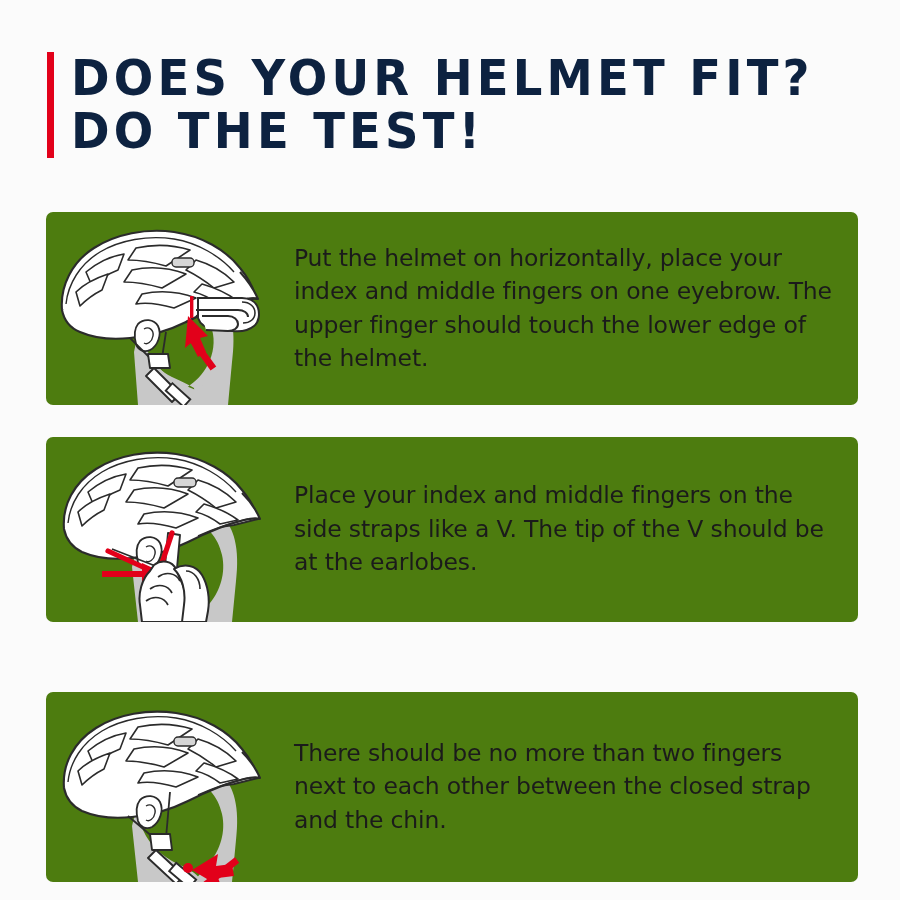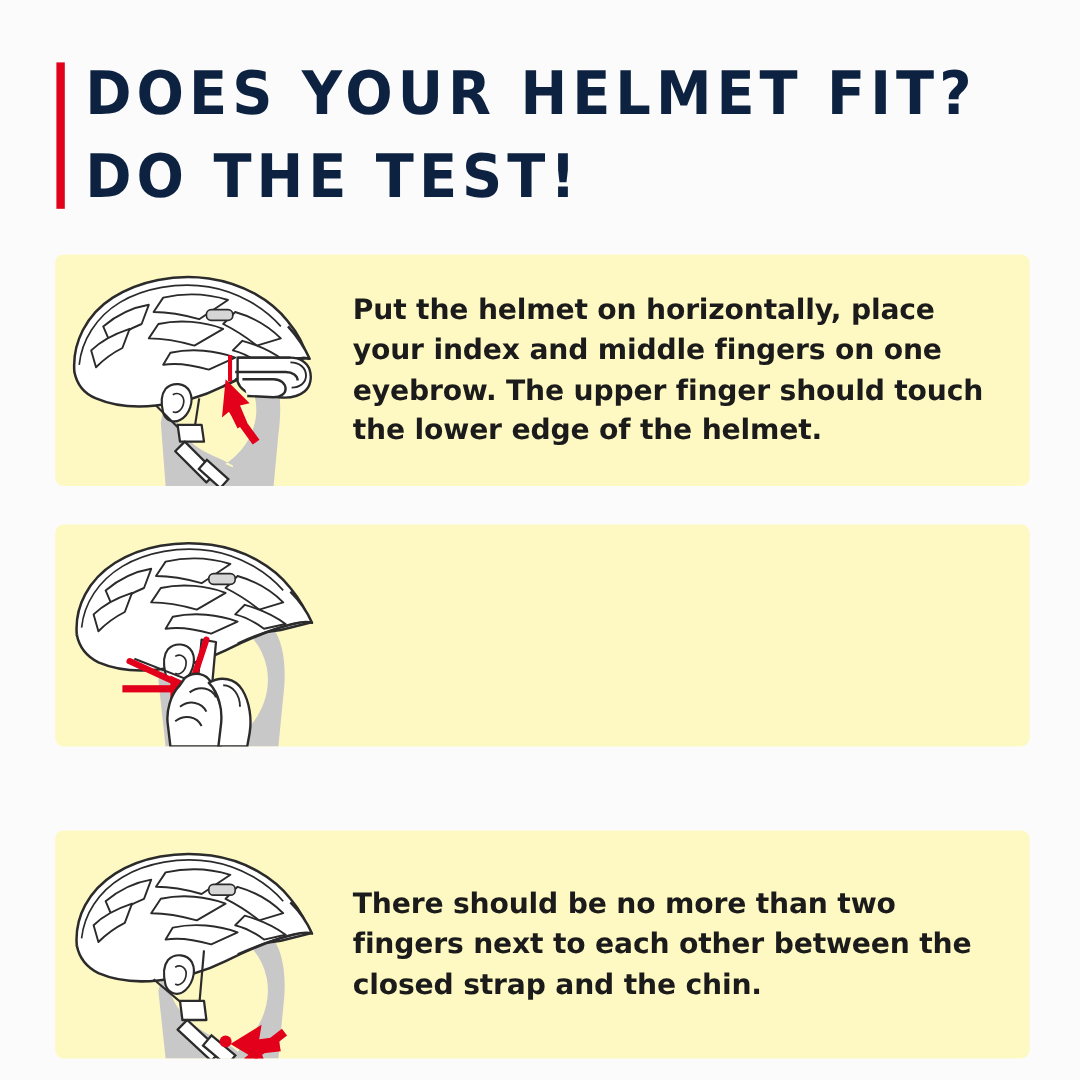--- a/index.html
+++ b/index.html
@@ -31,44 +31,42 @@
   .title-rule {
     width: 7px;
     background: #e2001a;
     flex: 0 0 auto;
     margin-right: 17px;
   }
   .title-lines {
     display: flex;
     flex-direction: column;
     justify-content: center;
-    gap: 16px;
   }
   .title-line {
     font-family: "DejaVu Sans", sans-serif;
     font-weight: bold;
     font-size: 50px;
     line-height: 53px;
     letter-spacing: 4.5px;
     color: #0d2240;
     white-space: nowrap;
     transform: scaleX(0.93);
     transform-origin: left center;
   }
 
   
   .card {
     position: absolute;
     left: 46px;
     width: 812px;
-    background: #fef9c3;
+    background: #4d7c0f;
     border-radius: 7px;
     display: flex;
     align-items: center;
-    font-weight: bold;
   }
   #card-1 { top: 212px; height: 193px; }
   #card-2 { top: 437px; height: 185px; }
   #card-3 { top: 692px; height: 190px; }
 
   .card-figure {
     position: relative;
     flex: 0 0 auto;
     width: 248px;
     height: 100%;
@@ -222,20 +220,21 @@
                  C140 156 142 166 140 176 L138 185 L96 185 L94 168
                  C92 156 96 142 104 134 Z" fill="#ffffff" stroke="#2b2b2b" stroke-width="2" stroke-linejoin="round"></path>
         <path d="M128 132 C138 126 150 128 156 138 C162 148 164 162 162 174 L160 185
                  L136 185 L138 168 C140 154 136 140 128 132 Z" fill="#ffffff" stroke="#2b2b2b" stroke-width="2" stroke-linejoin="round"></path>
         <path d="M112 140 C120 134 130 136 134 144" fill="none" stroke="#2b2b2b" stroke-width="1.7"></path>
         <path d="M104 152 C112 146 122 148 126 156" fill="none" stroke="#2b2b2b" stroke-width="1.7"></path>
         <path d="M100 164 C108 158 118 160 122 168" fill="none" stroke="#2b2b2b" stroke-width="1.7"></path>
         <path d="M140 134 C148 134 154 142 154 152" fill="none" stroke="#2b2b2b" stroke-width="1.6"></path>
       </svg>
     </div>
+    <div class="card-text">Place your index and middle fingers on the side straps like a V. The tip of the V should be at the earlobes.</div>
   </div>
 
   <div class="card" id="card-3">
     <div class="card-figure">
       <svg viewBox="0 0 248 190" preserveAspectRatio="xMidYMid meet">
 
         <path d="M96 94 C90 112 92 130 100 144 C108 158 122 168 136 174
                  C144 178 152 182 156 190 L92 190 L86 134 Z" fill="#c8c8c8"></path>
         <path d="M142 86 C160 90 172 104 176 122 C180 140 174 158 164 170
                  C158 177 152 184 148 190 L186 190 L190 148 C194 116 188 94 176 84 Z" fill="#c8c8c8"></path>

